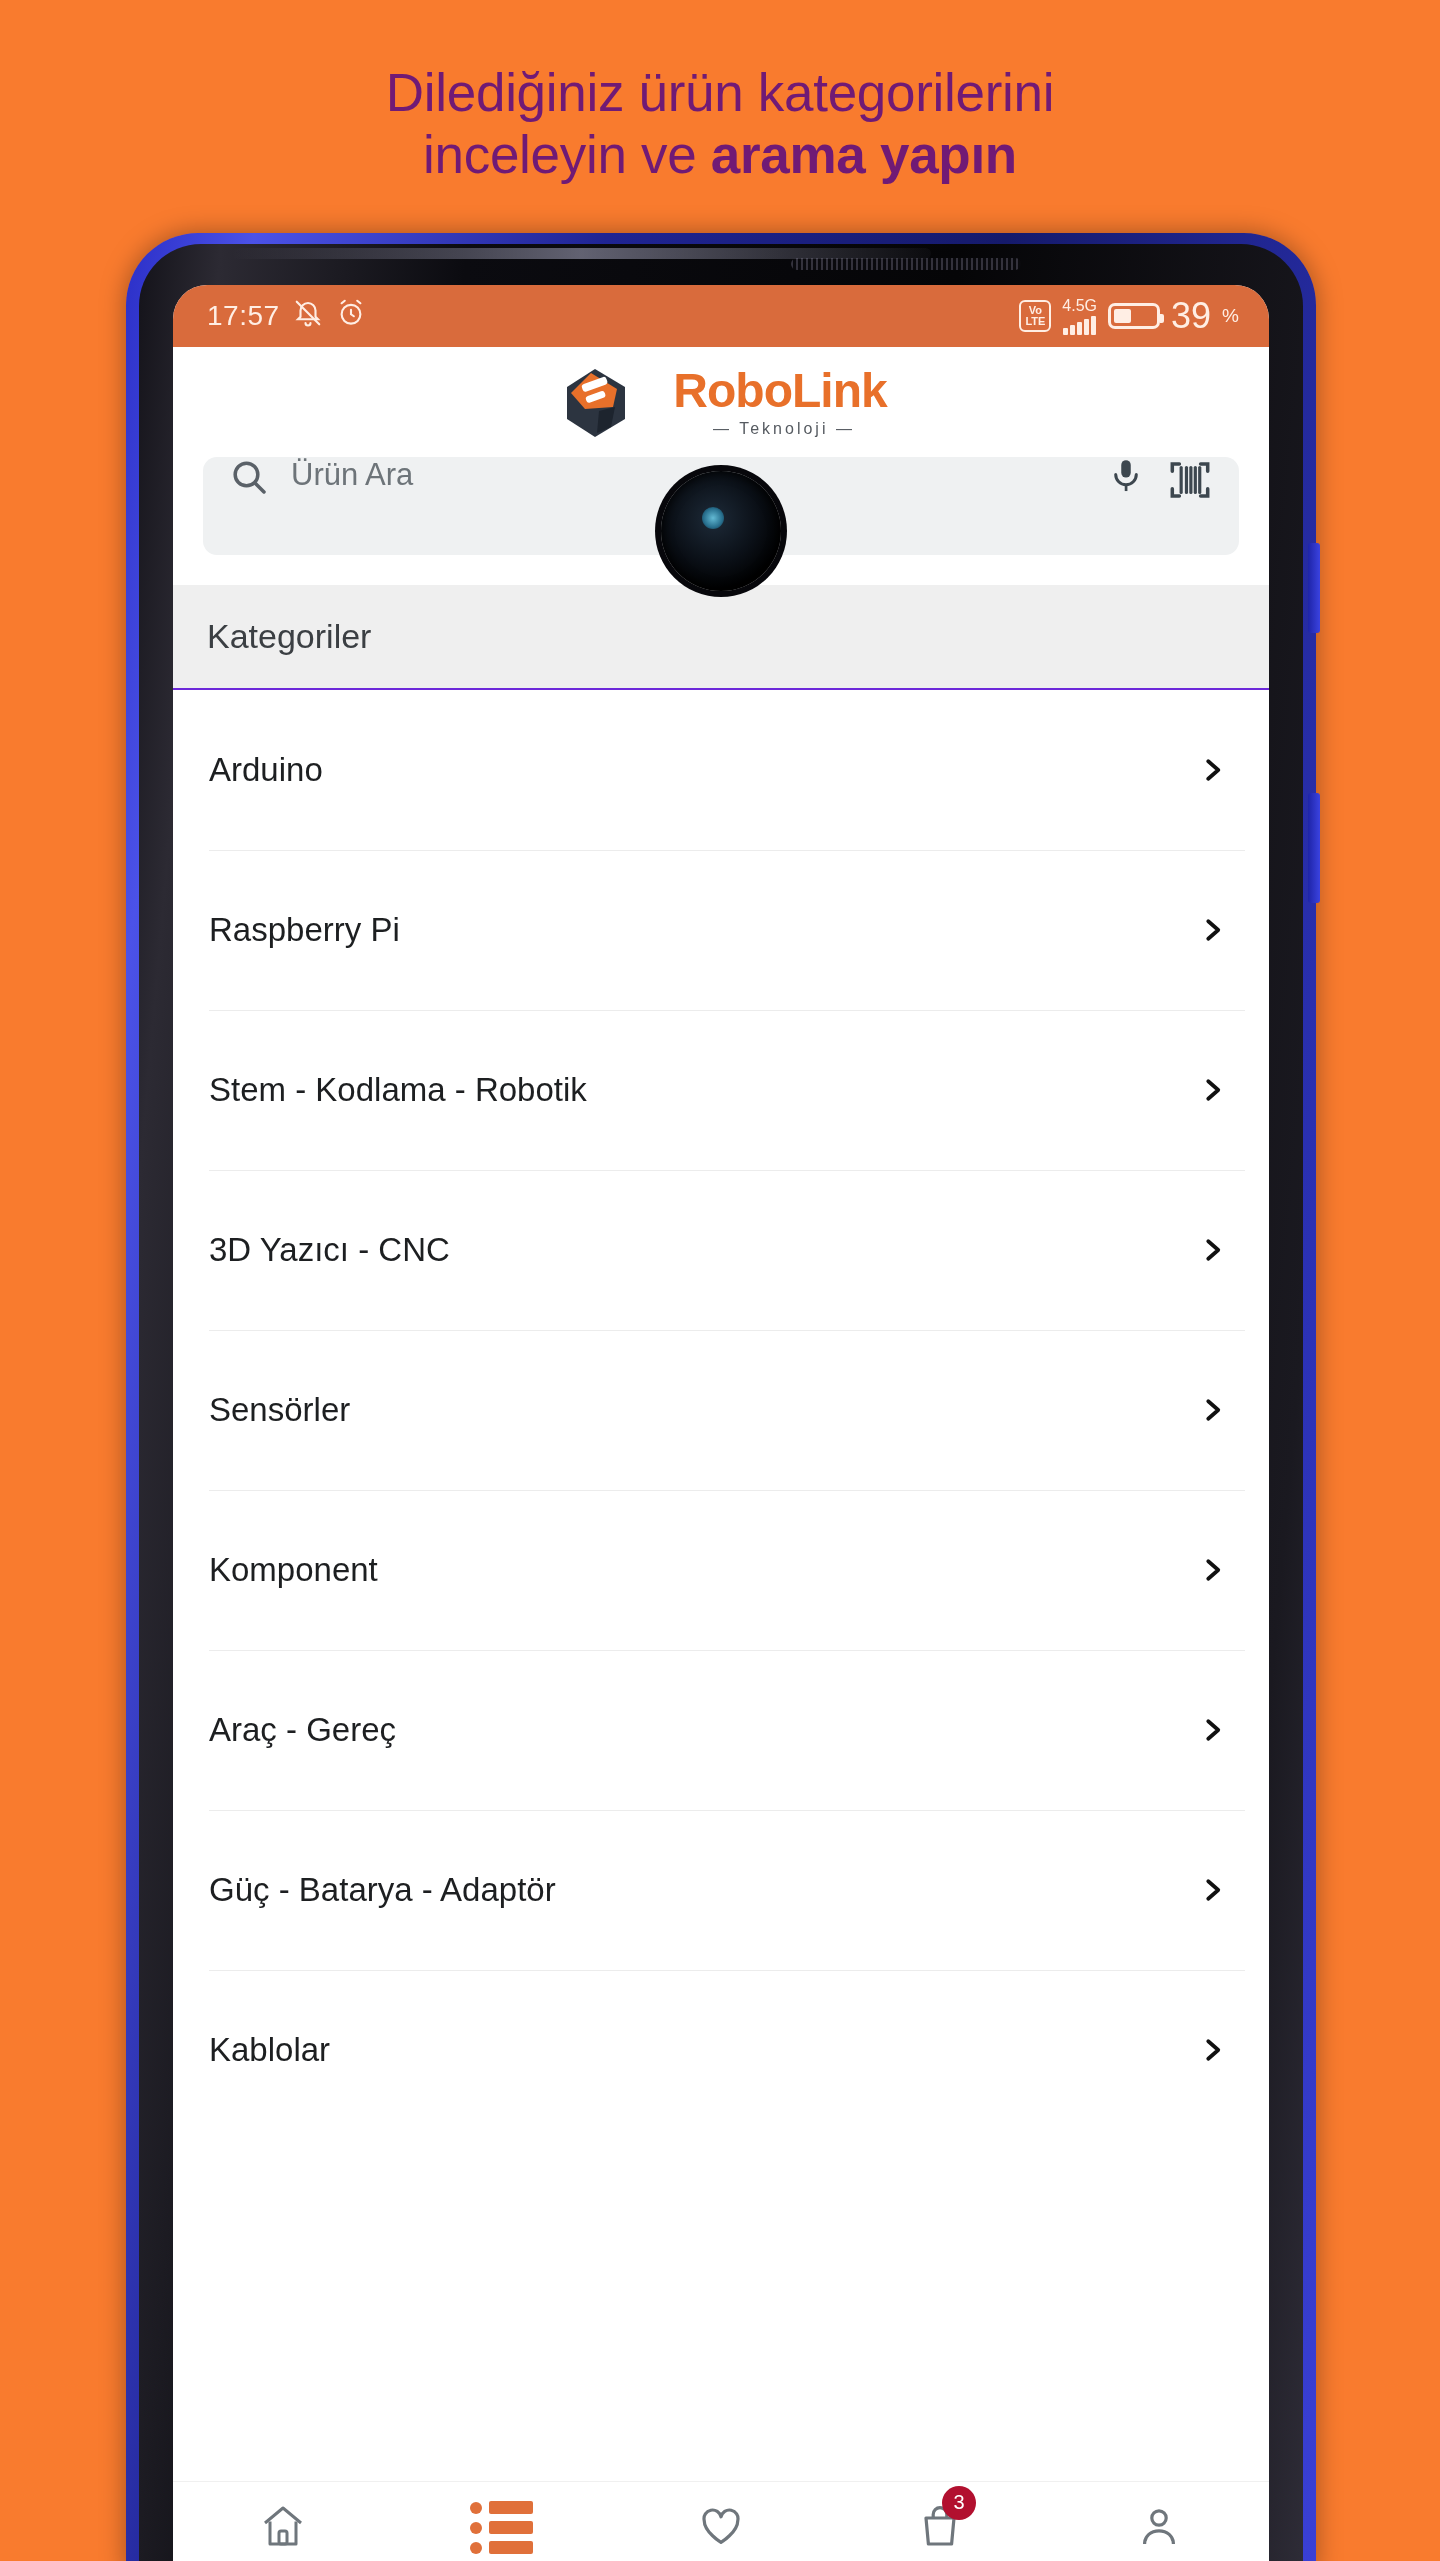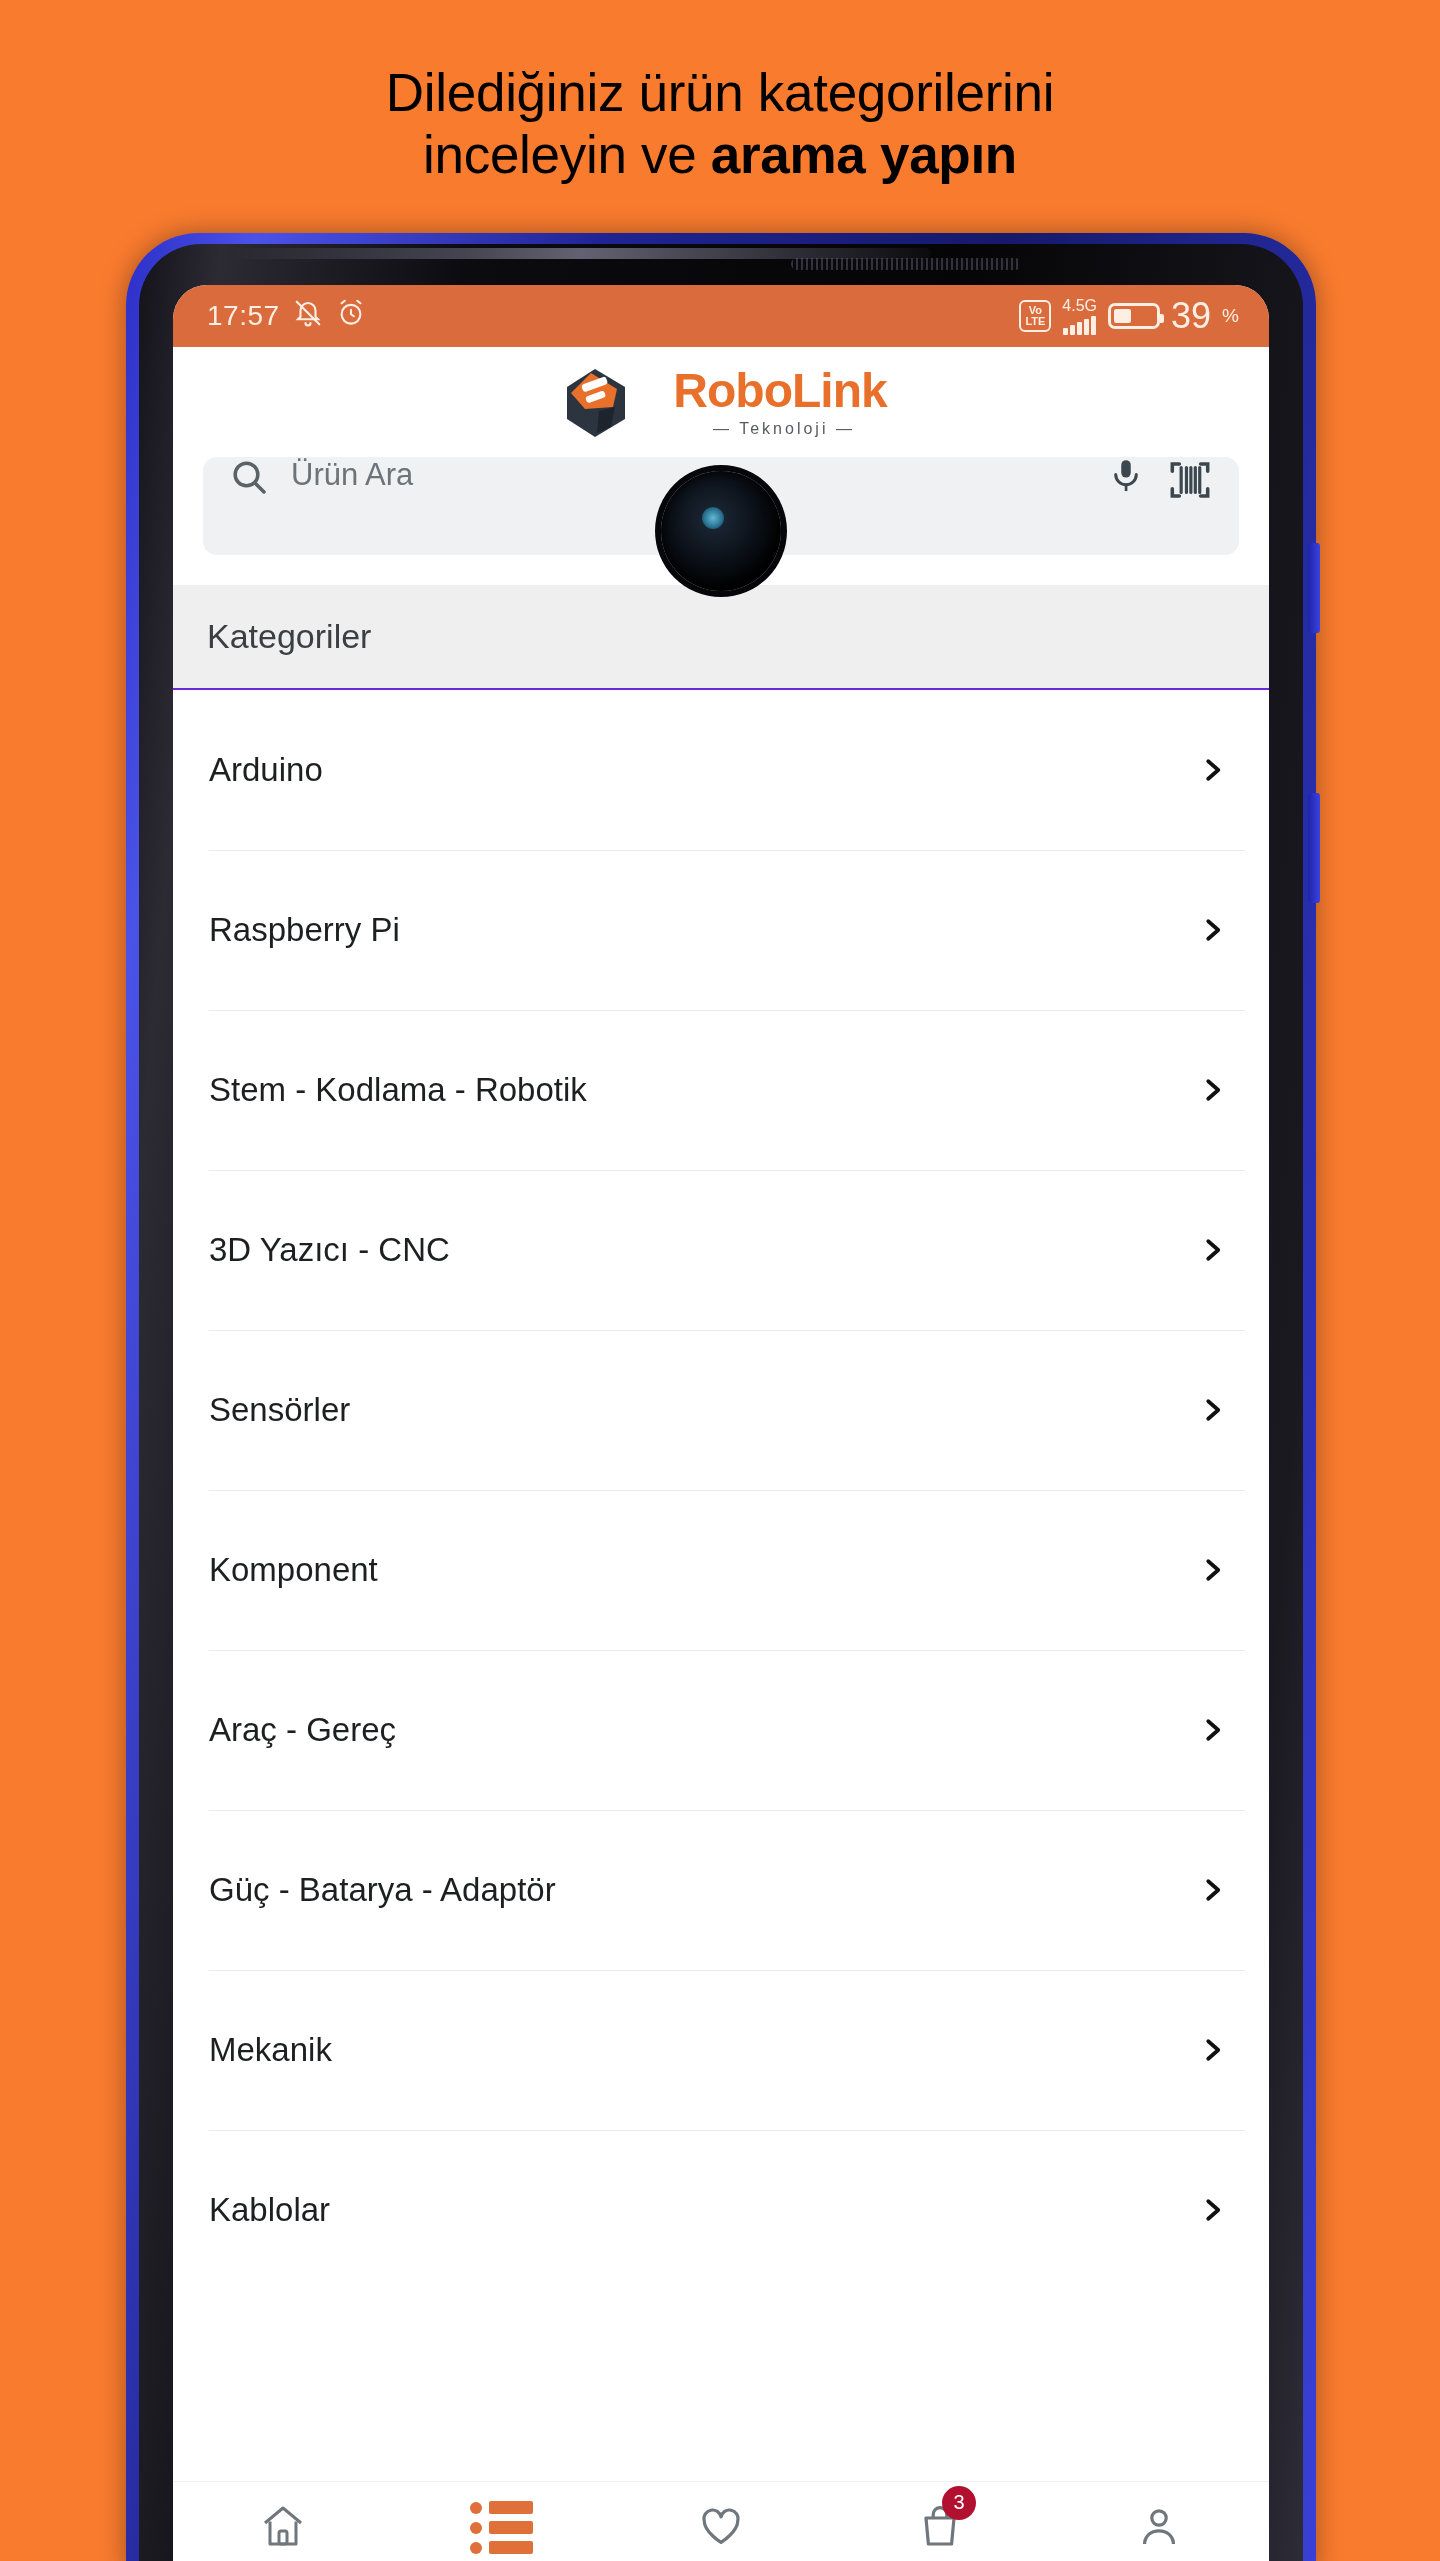--- a/index.html
+++ b/index.html
@@ -9,21 +9,21 @@
     background:#F97B2E;
     overflow:hidden;
     position:relative;
   }
 
   
   .headline {
     position:absolute;
     top:62px; left:0; width:1440px;
     text-align:center;
-    color:#000000;
+    color:#701a75;
     font-size:53px;
     line-height:1.17;
     font-weight:400;
     letter-spacing:-0.3px;
     padding:0 90px;
   }
   .headline b { font-weight:700; }
 
   
   .phone {
@@ -338,26 +338,20 @@
               <polyline points="9 5 17 12 9 19"></polyline>
             </svg></span>
       </div>
       <div class="list-item">
         <span class="list-label">Güç - Batarya - Adaptör</span>
         <span class="chev"><svg width="30" height="30" viewBox="0 0 24 24" fill="none" stroke="#111" stroke-width="3" stroke-linecap="round" stroke-linejoin="round">
               <polyline points="9 5 17 12 9 19"></polyline>
             </svg></span>
       </div>
       <div class="list-item">
-        <span class="list-label">Mekanik</span>
-        <span class="chev"><svg width="30" height="30" viewBox="0 0 24 24" fill="none" stroke="#111" stroke-width="3" stroke-linecap="round" stroke-linejoin="round">
-              <polyline points="9 5 17 12 9 19"></polyline>
-            </svg></span>
-      </div>
-      <div class="list-item">
         <span class="list-label">Kablolar</span>
         <span class="chev"><svg width="30" height="30" viewBox="0 0 24 24" fill="none" stroke="#111" stroke-width="3" stroke-linecap="round" stroke-linejoin="round">
               <polyline points="9 5 17 12 9 19"></polyline>
             </svg></span>
       </div>
     </div>
 
     <div class="bottomnav">
       <div class="nav-item">
         <span>

